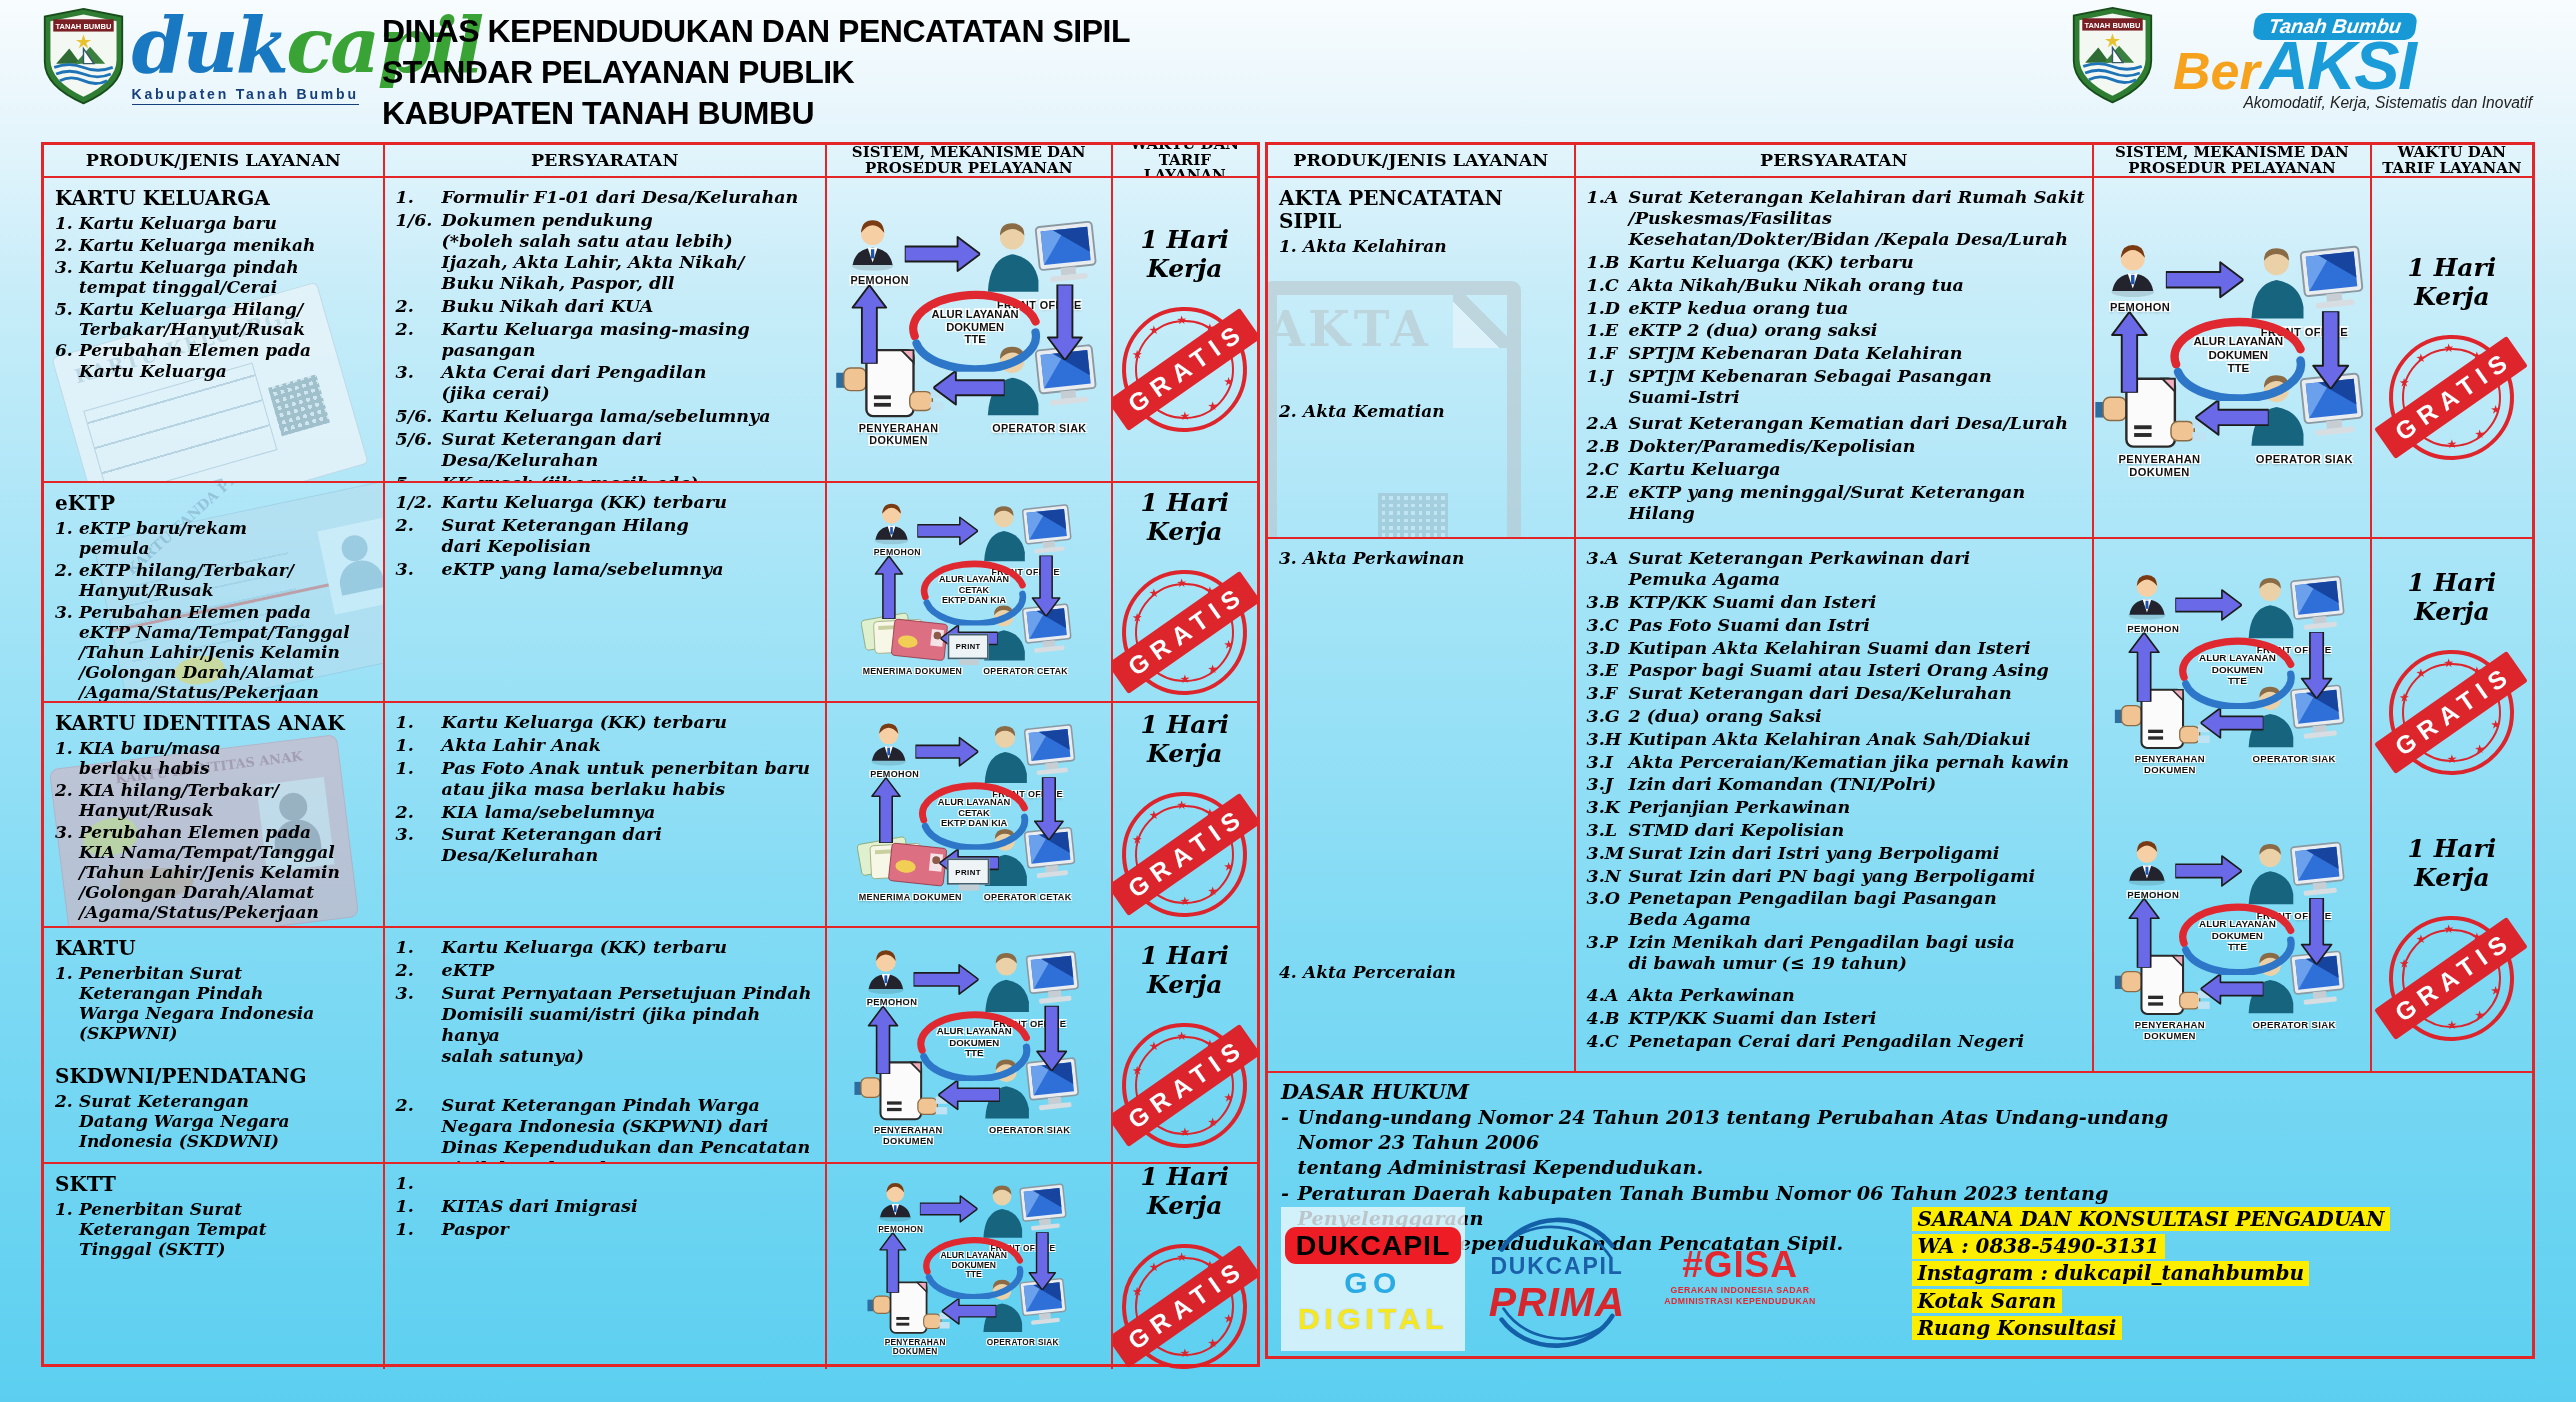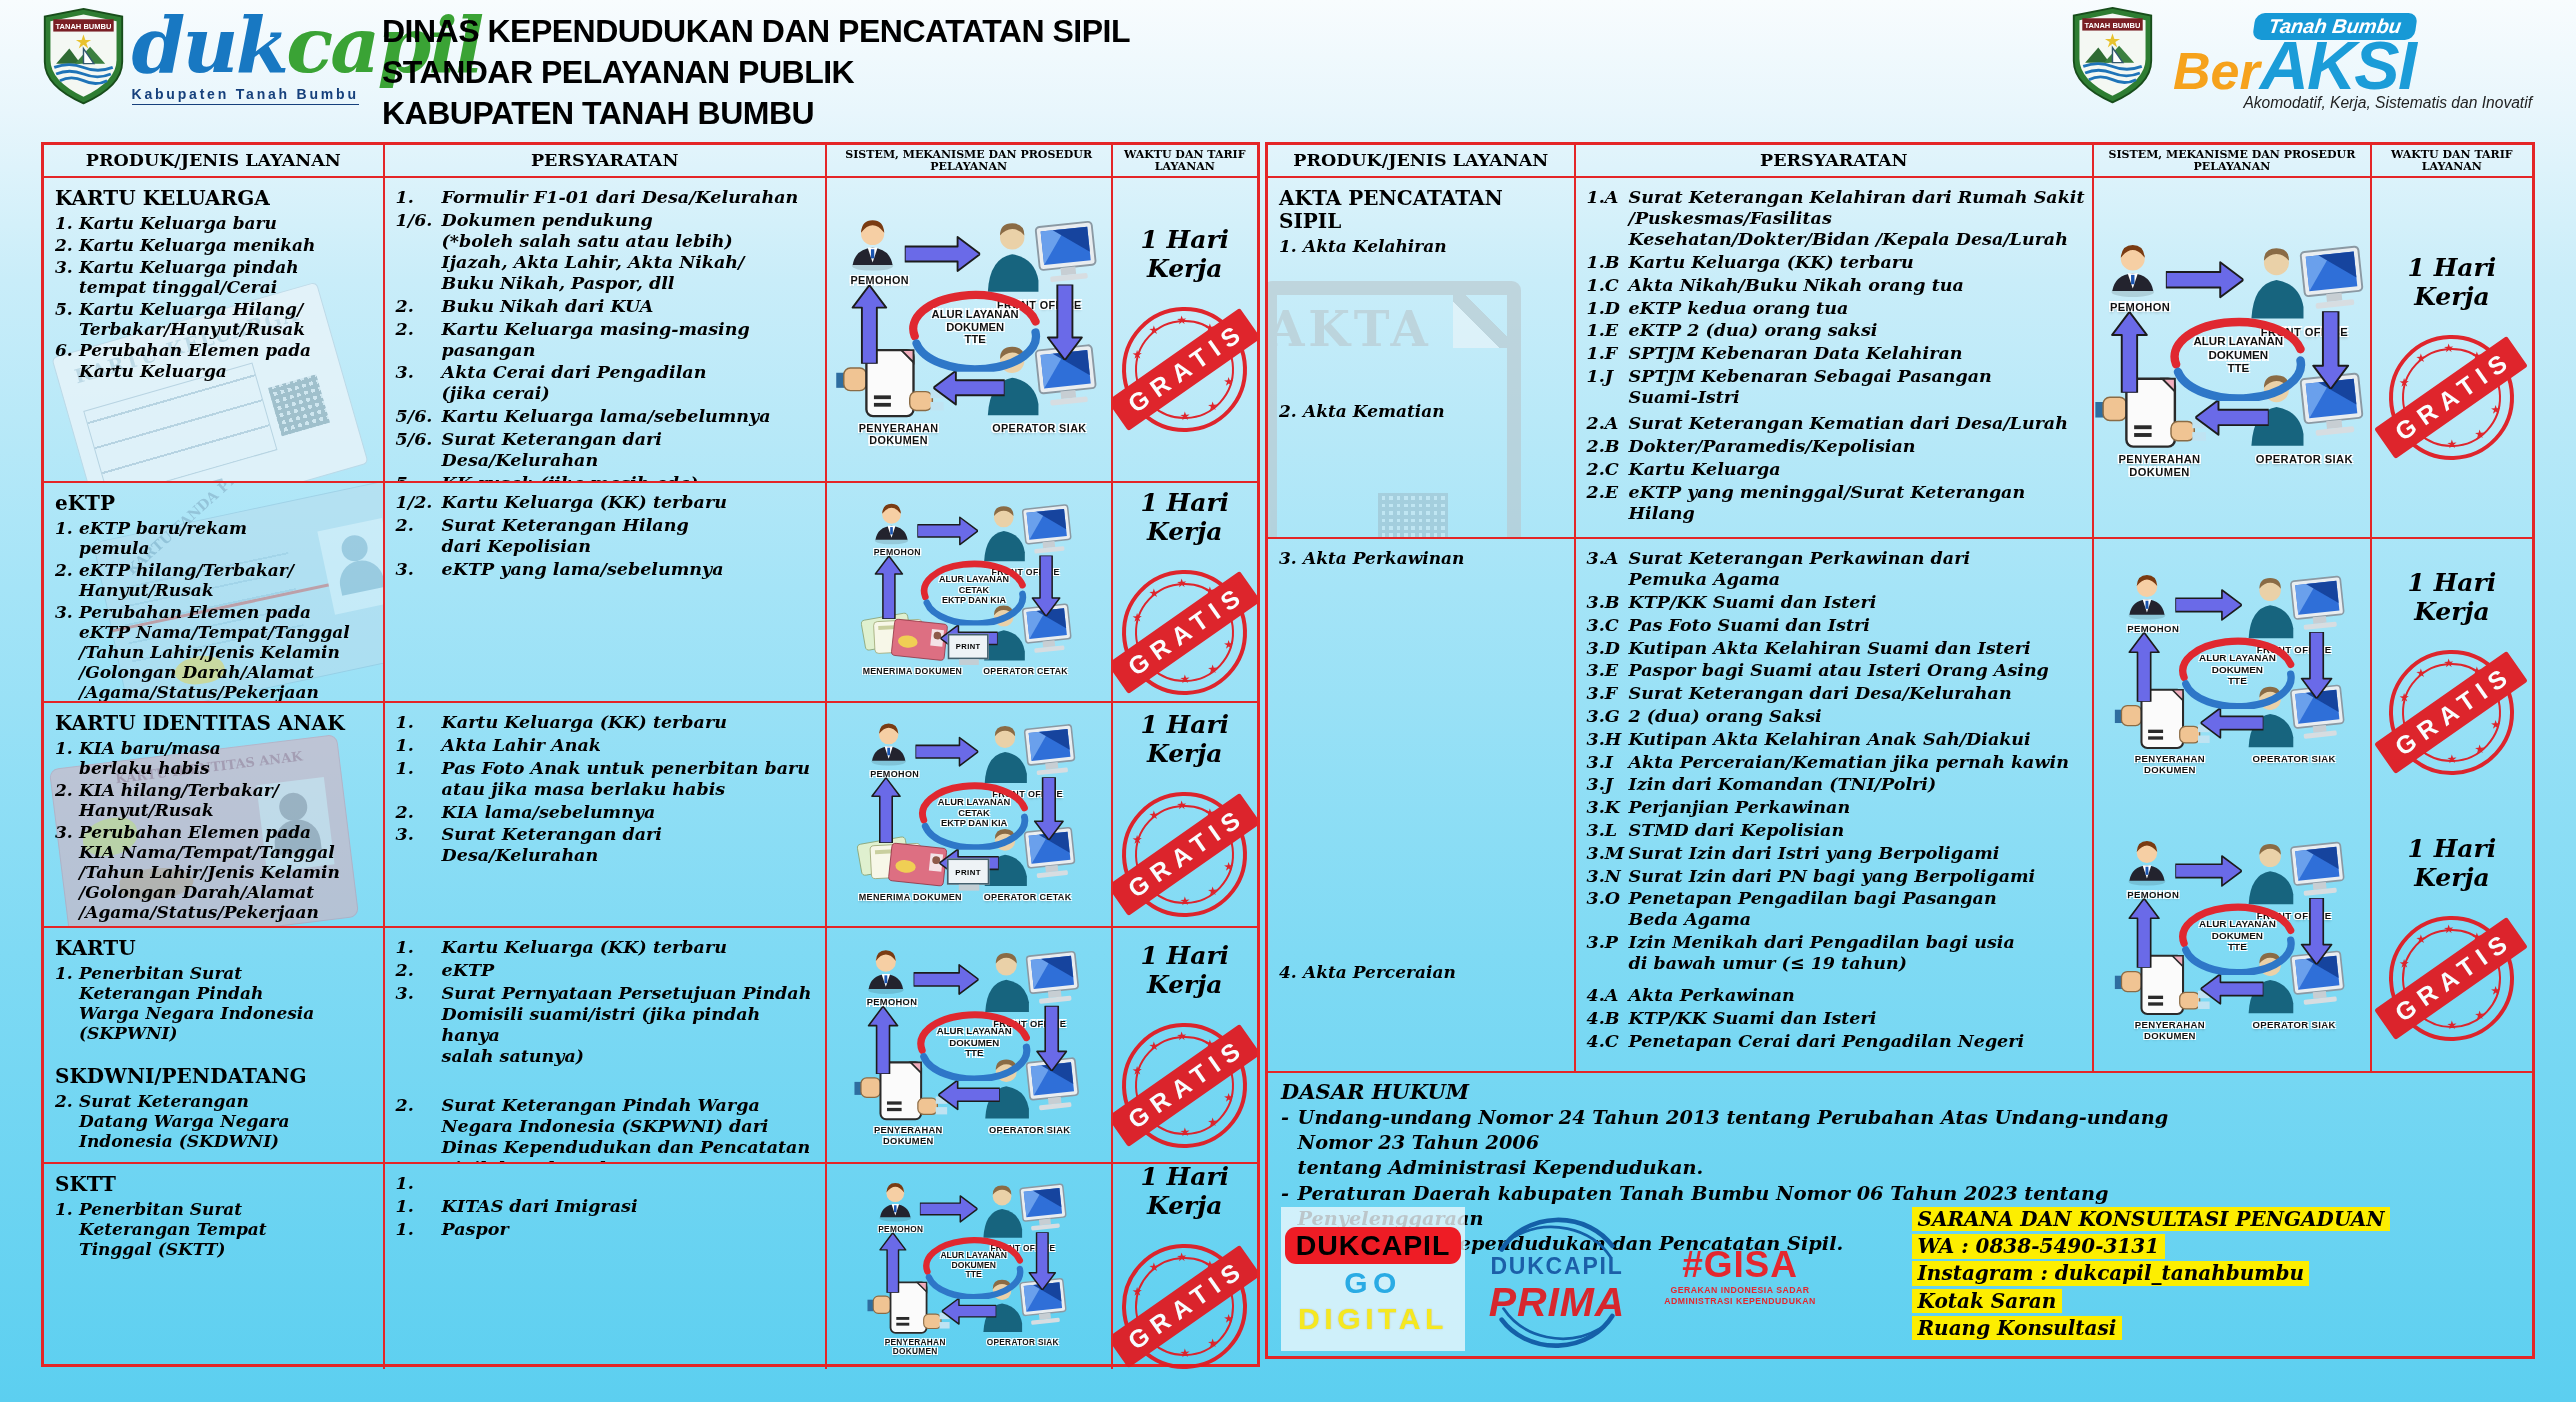--- a/index.html
+++ b/index.html
@@ -24,21 +24,21 @@
   .aksi{font-family:"Liberation Sans",sans-serif;font-style:italic;font-weight:bold;font-size:68px;color:#1b9cd8;letter-spacing:-1.8px}
   .ba-row{position:absolute;left:9px;top:20px;display:flex;align-items:baseline}
   .tagline{position:absolute;right:0;top:88px;font-family:"Liberation Sans",sans-serif;font-style:italic;font-size:15.6px;color:#222}
   
   .sp-table{position:absolute;border:3.7px solid var(--red)}
   .t-row{display:flex;border-top:2.8px solid var(--red)}
   .t-row:first-child{border-top:none}
   .t-cell{border-left:2.8px solid var(--red);position:relative;overflow:hidden}
   .t-cell:first-child{border-left:none}
   .h-cell{display:flex;align-items:center;justify-content:center;text-align:center;font-weight:bold;font-size:17.5px;line-height:1.05;padding:0.9px 3.7px}
-  .h-small{font-size:11px}
+  .h-small{font-size:15px}
   .c-pad{position:relative;z-index:2;padding:9.2px 7.4px 5.5px 11px;height:100%}
   .produk-title{font-weight:bold;font-size:20px;line-height:1.15;margin-bottom:2.8px}
   .item{display:flex;margin-bottom:1.8px}
   .item .n{flex:none;font-weight:bold;font-style:italic;font-size:17.5px;line-height:1.2}
   .item .t{flex:1;font-weight:bold;font-style:italic;font-size:17.5px;line-height:1.2;white-space:pre-line;overflow-wrap:break-word}
   .p-item .n,.p-item .t{font-size:17px;line-height:1.18}
   .grp{position:relative}
   
   .wk{display:flex;flex-direction:column;align-items:center;justify-content:center;gap:22px}
   .time{font-weight:bold;font-style:italic;font-size:25px;text-align:center}

